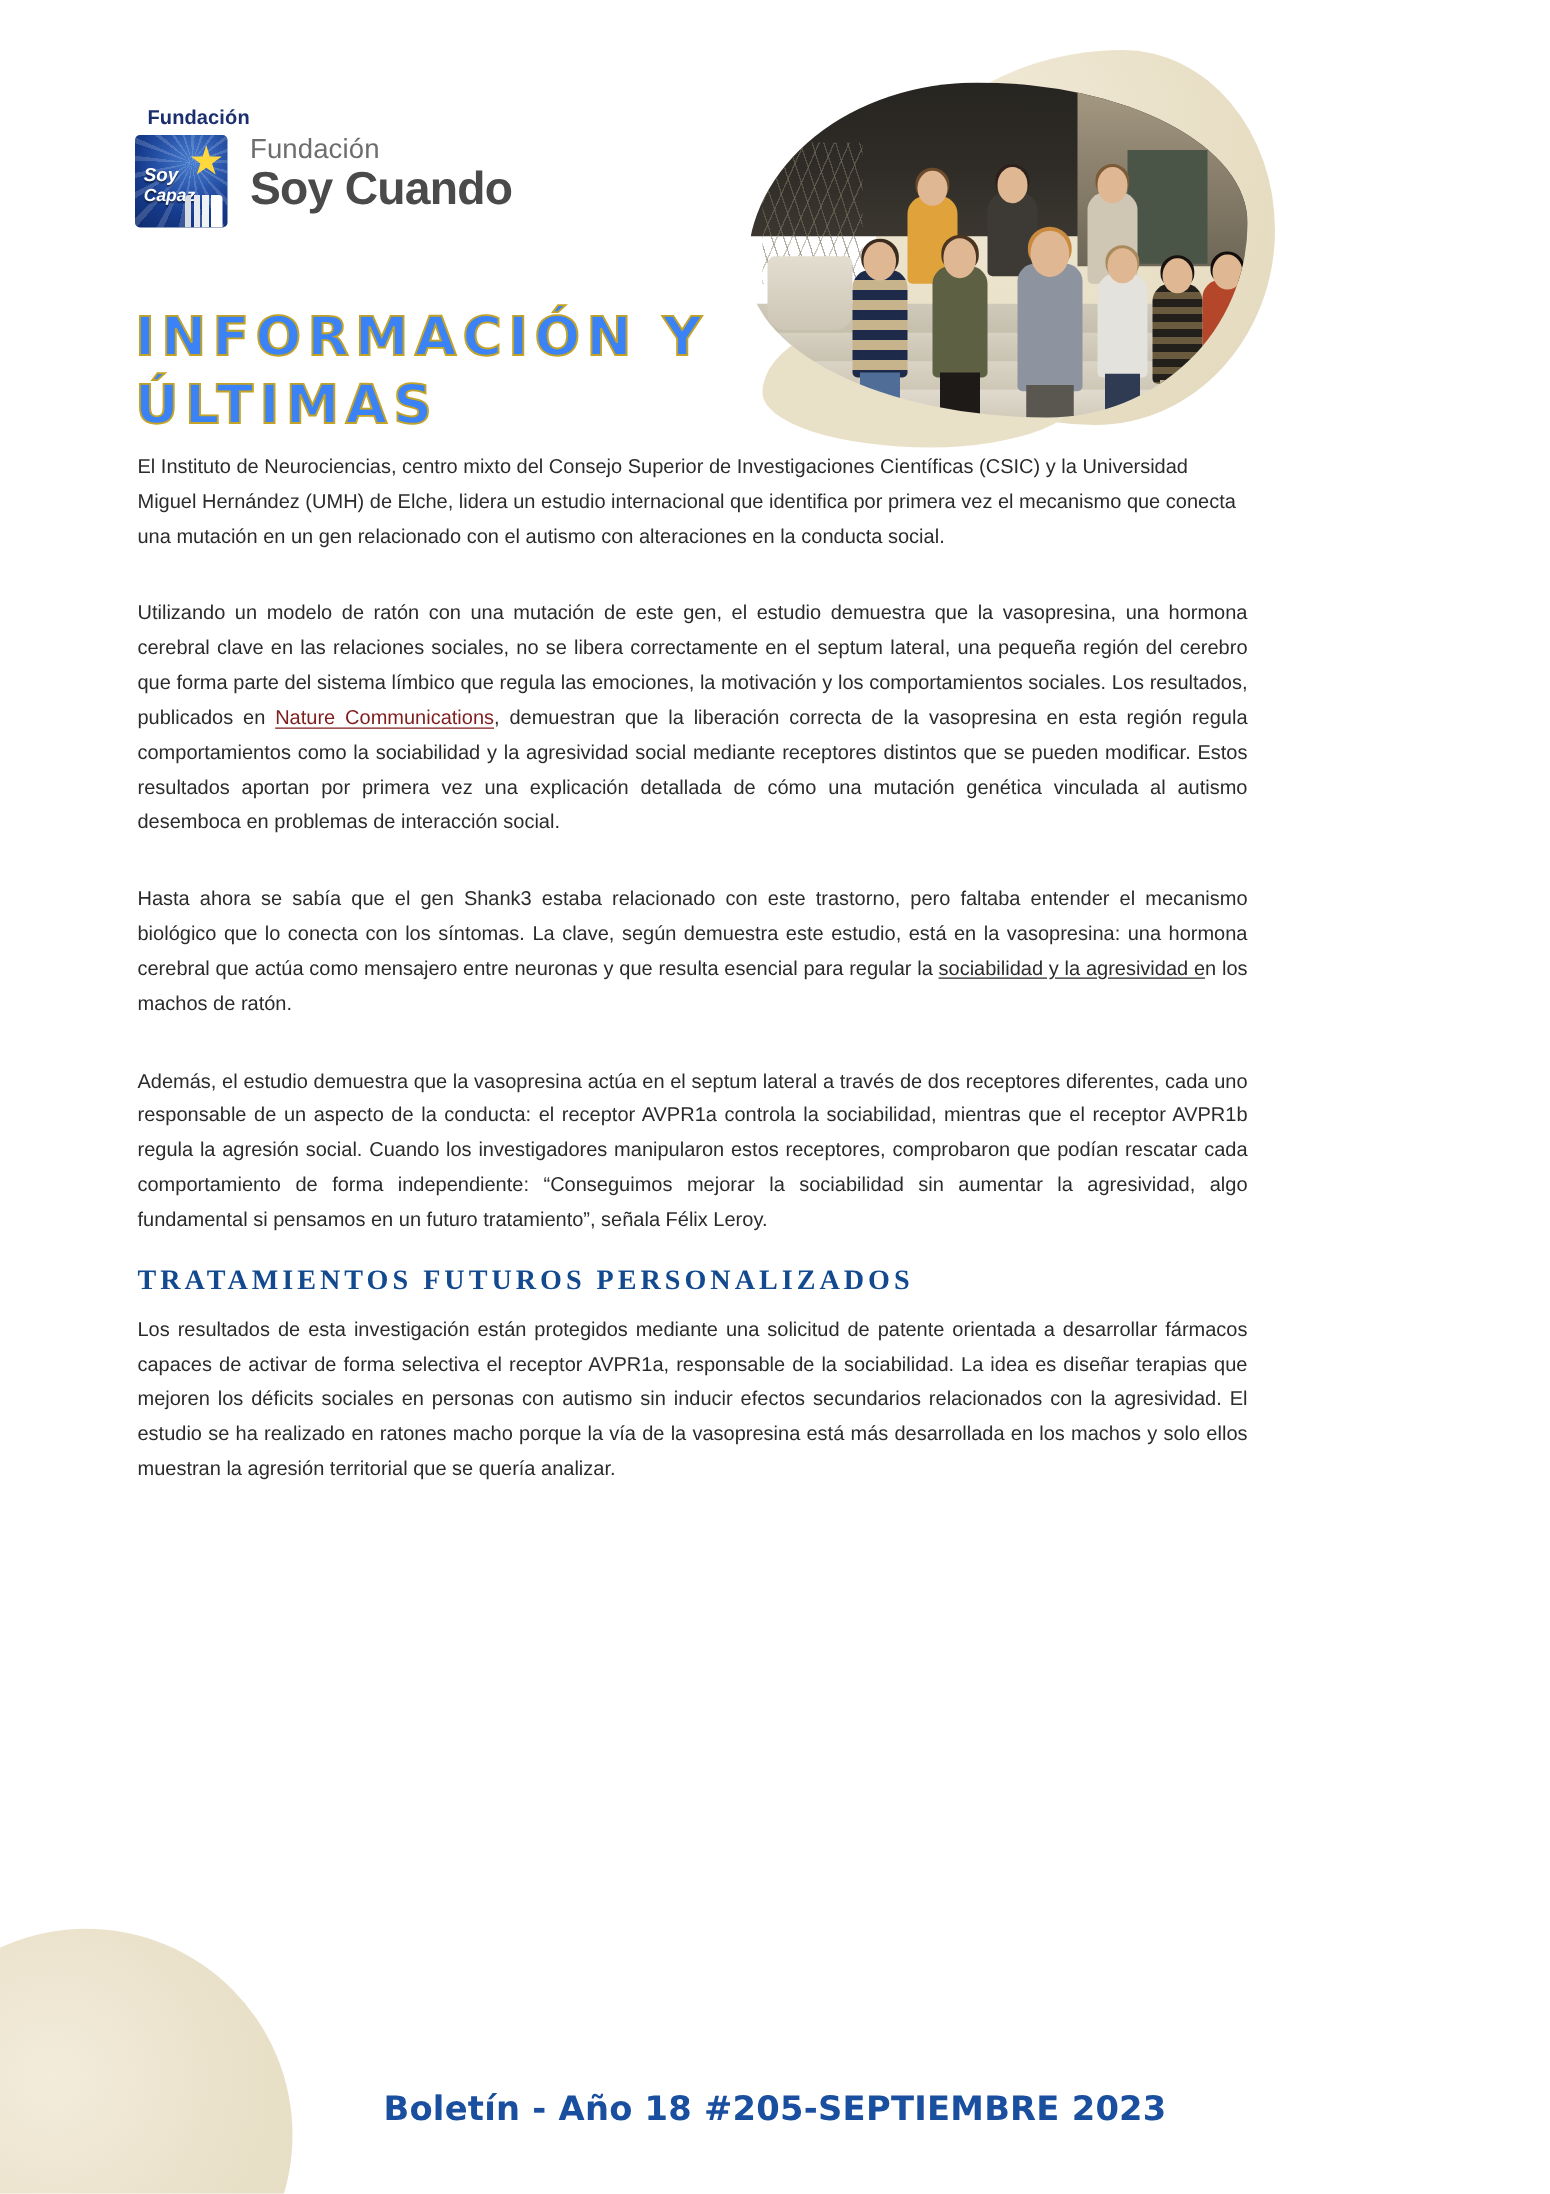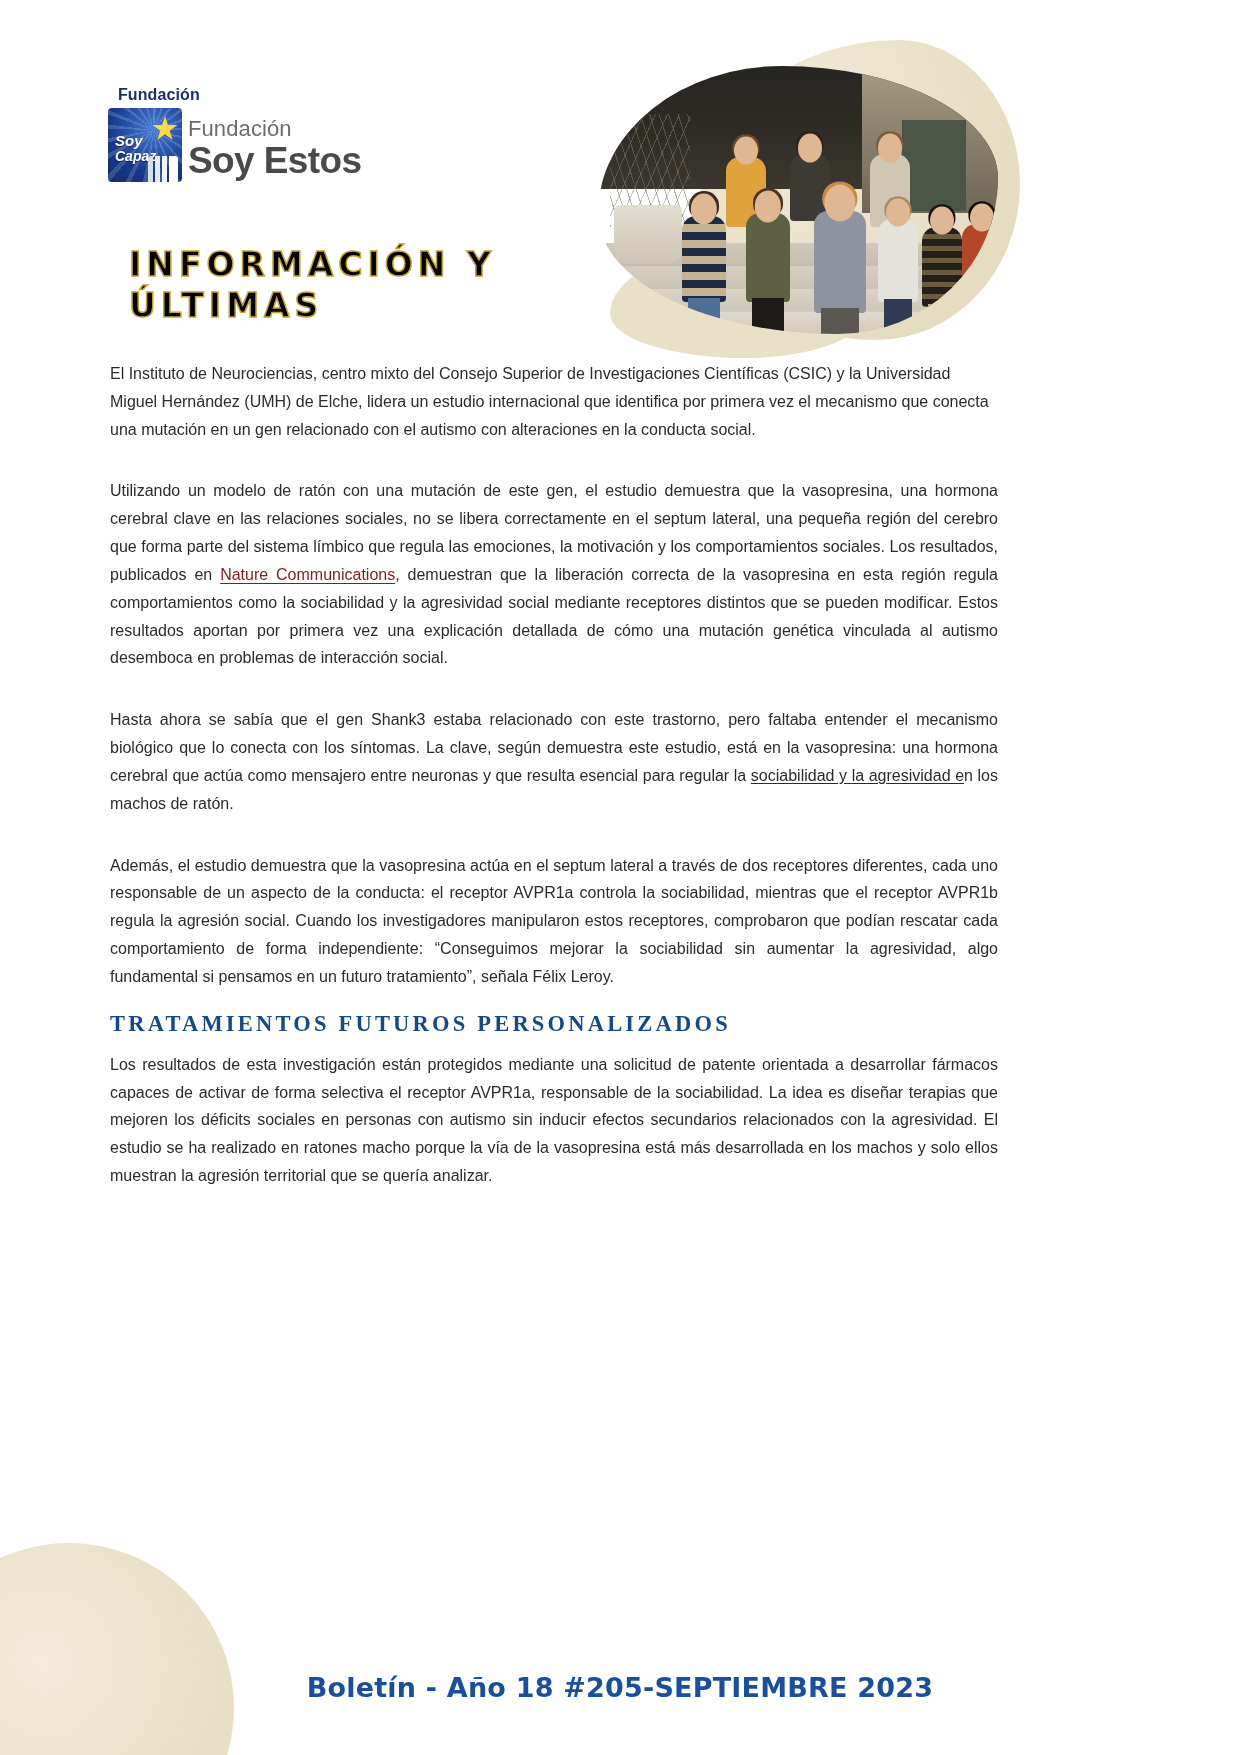--- a/index.html
+++ b/index.html
@@ -113,22 +113,22 @@
     position: absolute; left: 14%; right: 14%; bottom: -46%; height: 50%;
   }
 
   
   .logo-wrap {
     position: absolute;
     left: 108px;
     top: 108px;
     z-index: 5;
     display: flex;
-    align-items: flex-end;
-    gap: 6px;
+    align-items: flex-start;
+    gap: 18px;
   }
   .logo-mark {
     position: relative;
     width: 74px;
     height: 74px;
   }
   .logo-mark-top {
     position: absolute;
     left: 10px; top: -22px;
     font-family: "Liberation Sans", sans-serif;
@@ -199,30 +199,30 @@
     font-size: 37px;
     color: #4a4a4a;
     font-weight: 700;
     letter-spacing: -.6px;
     margin-top: 2px;
   }
 
   
   .headline {
     position: absolute;
-    left: 129px;
+    left: 108px;
     top: 244px;
     z-index: 5;
     width: 520px;
     font-family: "DejaVu Sans", sans-serif;
     font-weight: 700;
-    font-size: 33px;
+    font-size: 43px;
     line-height: 1.25;
     letter-spacing: 5px;
-    color: #000000;
+    color: #3b82f6;
     -webkit-text-stroke: 1.5px #c4a427;
     text-transform: uppercase;
   }
   .headline .hl-line { display: block; }
 
   
   .content {
     position: absolute;
     left: 110px;
     top: 360px;
@@ -362,21 +362,21 @@
       <div class="logo-square">
         <div class="logo-rays"></div>
         <div class="logo-star"></div>
         <div class="logo-word1">Soy</div>
         <div class="logo-word2">Capaz</div>
         <div class="logo-hand"></div>
       </div>
     </div>
     <div class="logo-text">
       <span class="l1">Fundación</span>
-      <span class="l2">Soy Estos</span>
+      <span class="l2">Soy Cuando</span>
     </div>
   </div>
 
   <div class="headline">
     <span class="hl-line">Información y últimas</span>
   </div>
 
   <div class="content">
 
     <p class="para first">El Instituto de Neurociencias, centro mixto del Consejo Superior de Investigaciones Científicas (CSIC) y la Universidad Miguel Hernández (UMH) de Elche, lidera un estudio internacional que identifica por primera vez el mecanismo que conecta una mutación en un gen relacionado con el autismo con alteraciones en la conducta social.</p>

